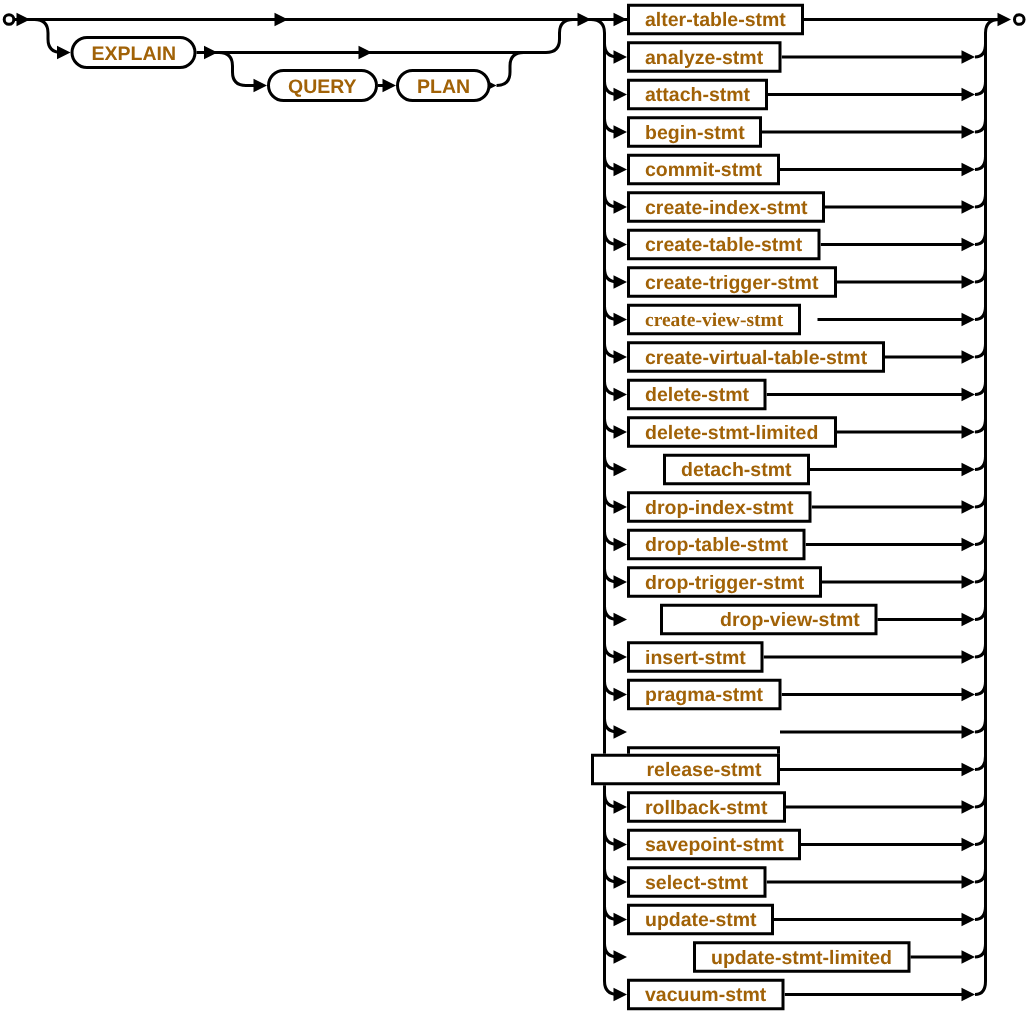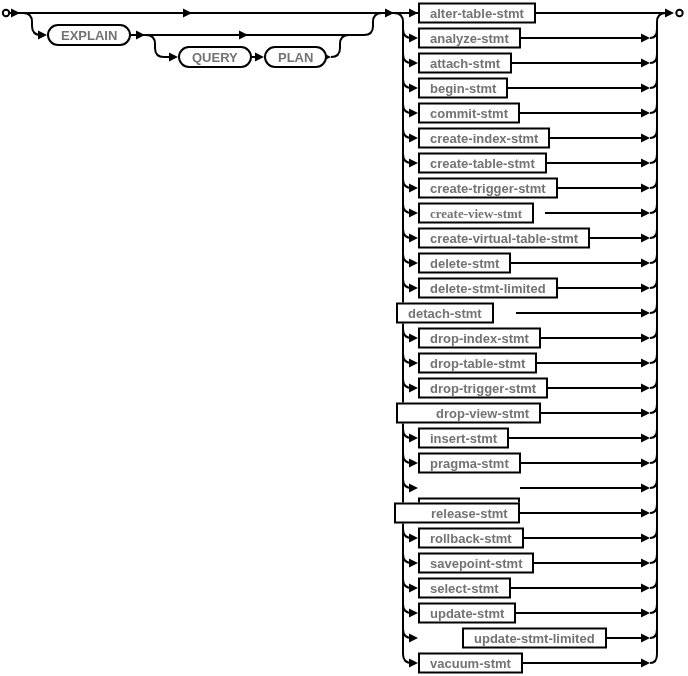--- a/index.html
+++ b/index.html
@@ -19,21 +19,21 @@
     position: absolute;
     left: 0;
     top: 0;
   }
   .box {
     position: absolute;
     transform: translateY(-50%);
     box-sizing: border-box;
     background: #ffffff;
     border: 2px solid #000000;
-    color: #737373;
+    color: #a16207;
     font-family: "Liberation Sans", sans-serif;
     font-weight: bold;
     font-size: 13px;
     line-height: 1;
     display: flex;
     align-items: center;
     justify-content: center;
     white-space: nowrap;
     height: 21px;
   }
@@ -129,25 +129,25 @@
       <div class="box nonterminal" style="left: 418px; top: 63px;">attach-stmt</div>
       <div class="box nonterminal" style="left: 418px; top: 88px;">begin-stmt</div>
       <div class="box nonterminal" style="left: 418px; top: 113px;">commit-stmt</div>
       <div class="box nonterminal" style="left: 418px; top: 138px;">create-index-stmt</div>
       <div class="box nonterminal" style="left: 418px; top: 163px;">create-table-stmt</div>
       <div class="box nonterminal" style="left: 418px; top: 188px;">create-trigger-stmt</div>
       <div class="box nonterminal" style="left: 418px; top: 213px; font-family: Liberation Serif, serif;">create-view-stmt</div>
       <div class="box nonterminal" style="left: 418px; top: 238px;">create-virtual-table-stmt</div>
       <div class="box nonterminal" style="left: 418px; top: 263px;">delete-stmt</div>
       <div class="box nonterminal" style="left: 418px; top: 288px;">delete-stmt-limited</div>
-      <div class="box nonterminal" style="left: 396px; top: 313px;">detach-stmt</div>
+      <div class="box nonterminal" style="left: 442px; top: 313px;">detach-stmt</div>
       <div class="box nonterminal" style="left: 418px; top: 338px;">drop-index-stmt</div>
       <div class="box nonterminal" style="left: 418px; top: 363px;">drop-table-stmt</div>
       <div class="box nonterminal" style="left: 418px; top: 388px;">drop-trigger-stmt</div>
-      <div class="box nonterminal" style="left: 396px; top: 413px; padding-left: 38px;">drop-view-stmt</div>
+      <div class="box nonterminal" style="left: 440px; top: 413px; padding-left: 38px;">drop-view-stmt</div>
       <div class="box nonterminal" style="left: 418px; top: 438px;">insert-stmt</div>
       <div class="box nonterminal" style="left: 418px; top: 463px;">pragma-stmt</div>
       <div class="box nonterminal" style="left: 418px; top: 488px; margin-top: 20px;">reindex-stmt</div>
       <div class="box nonterminal" style="left: 394px; top: 513px; padding-left: 35px;">release-stmt</div>
       <div class="box nonterminal" style="left: 418px; top: 538px;">rollback-stmt</div>
       <div class="box nonterminal" style="left: 418px; top: 563px;">savepoint-stmt</div>
       <div class="box nonterminal" style="left: 418px; top: 588px;">select-stmt</div>
       <div class="box nonterminal" style="left: 418px; top: 613px;">update-stmt</div>
       <div class="box nonterminal" style="left: 418px; top: 638px; margin-left: 44px;">update-stmt-limited</div>
       <div class="box nonterminal" style="left: 418px; top: 663px;">vacuum-stmt</div>

